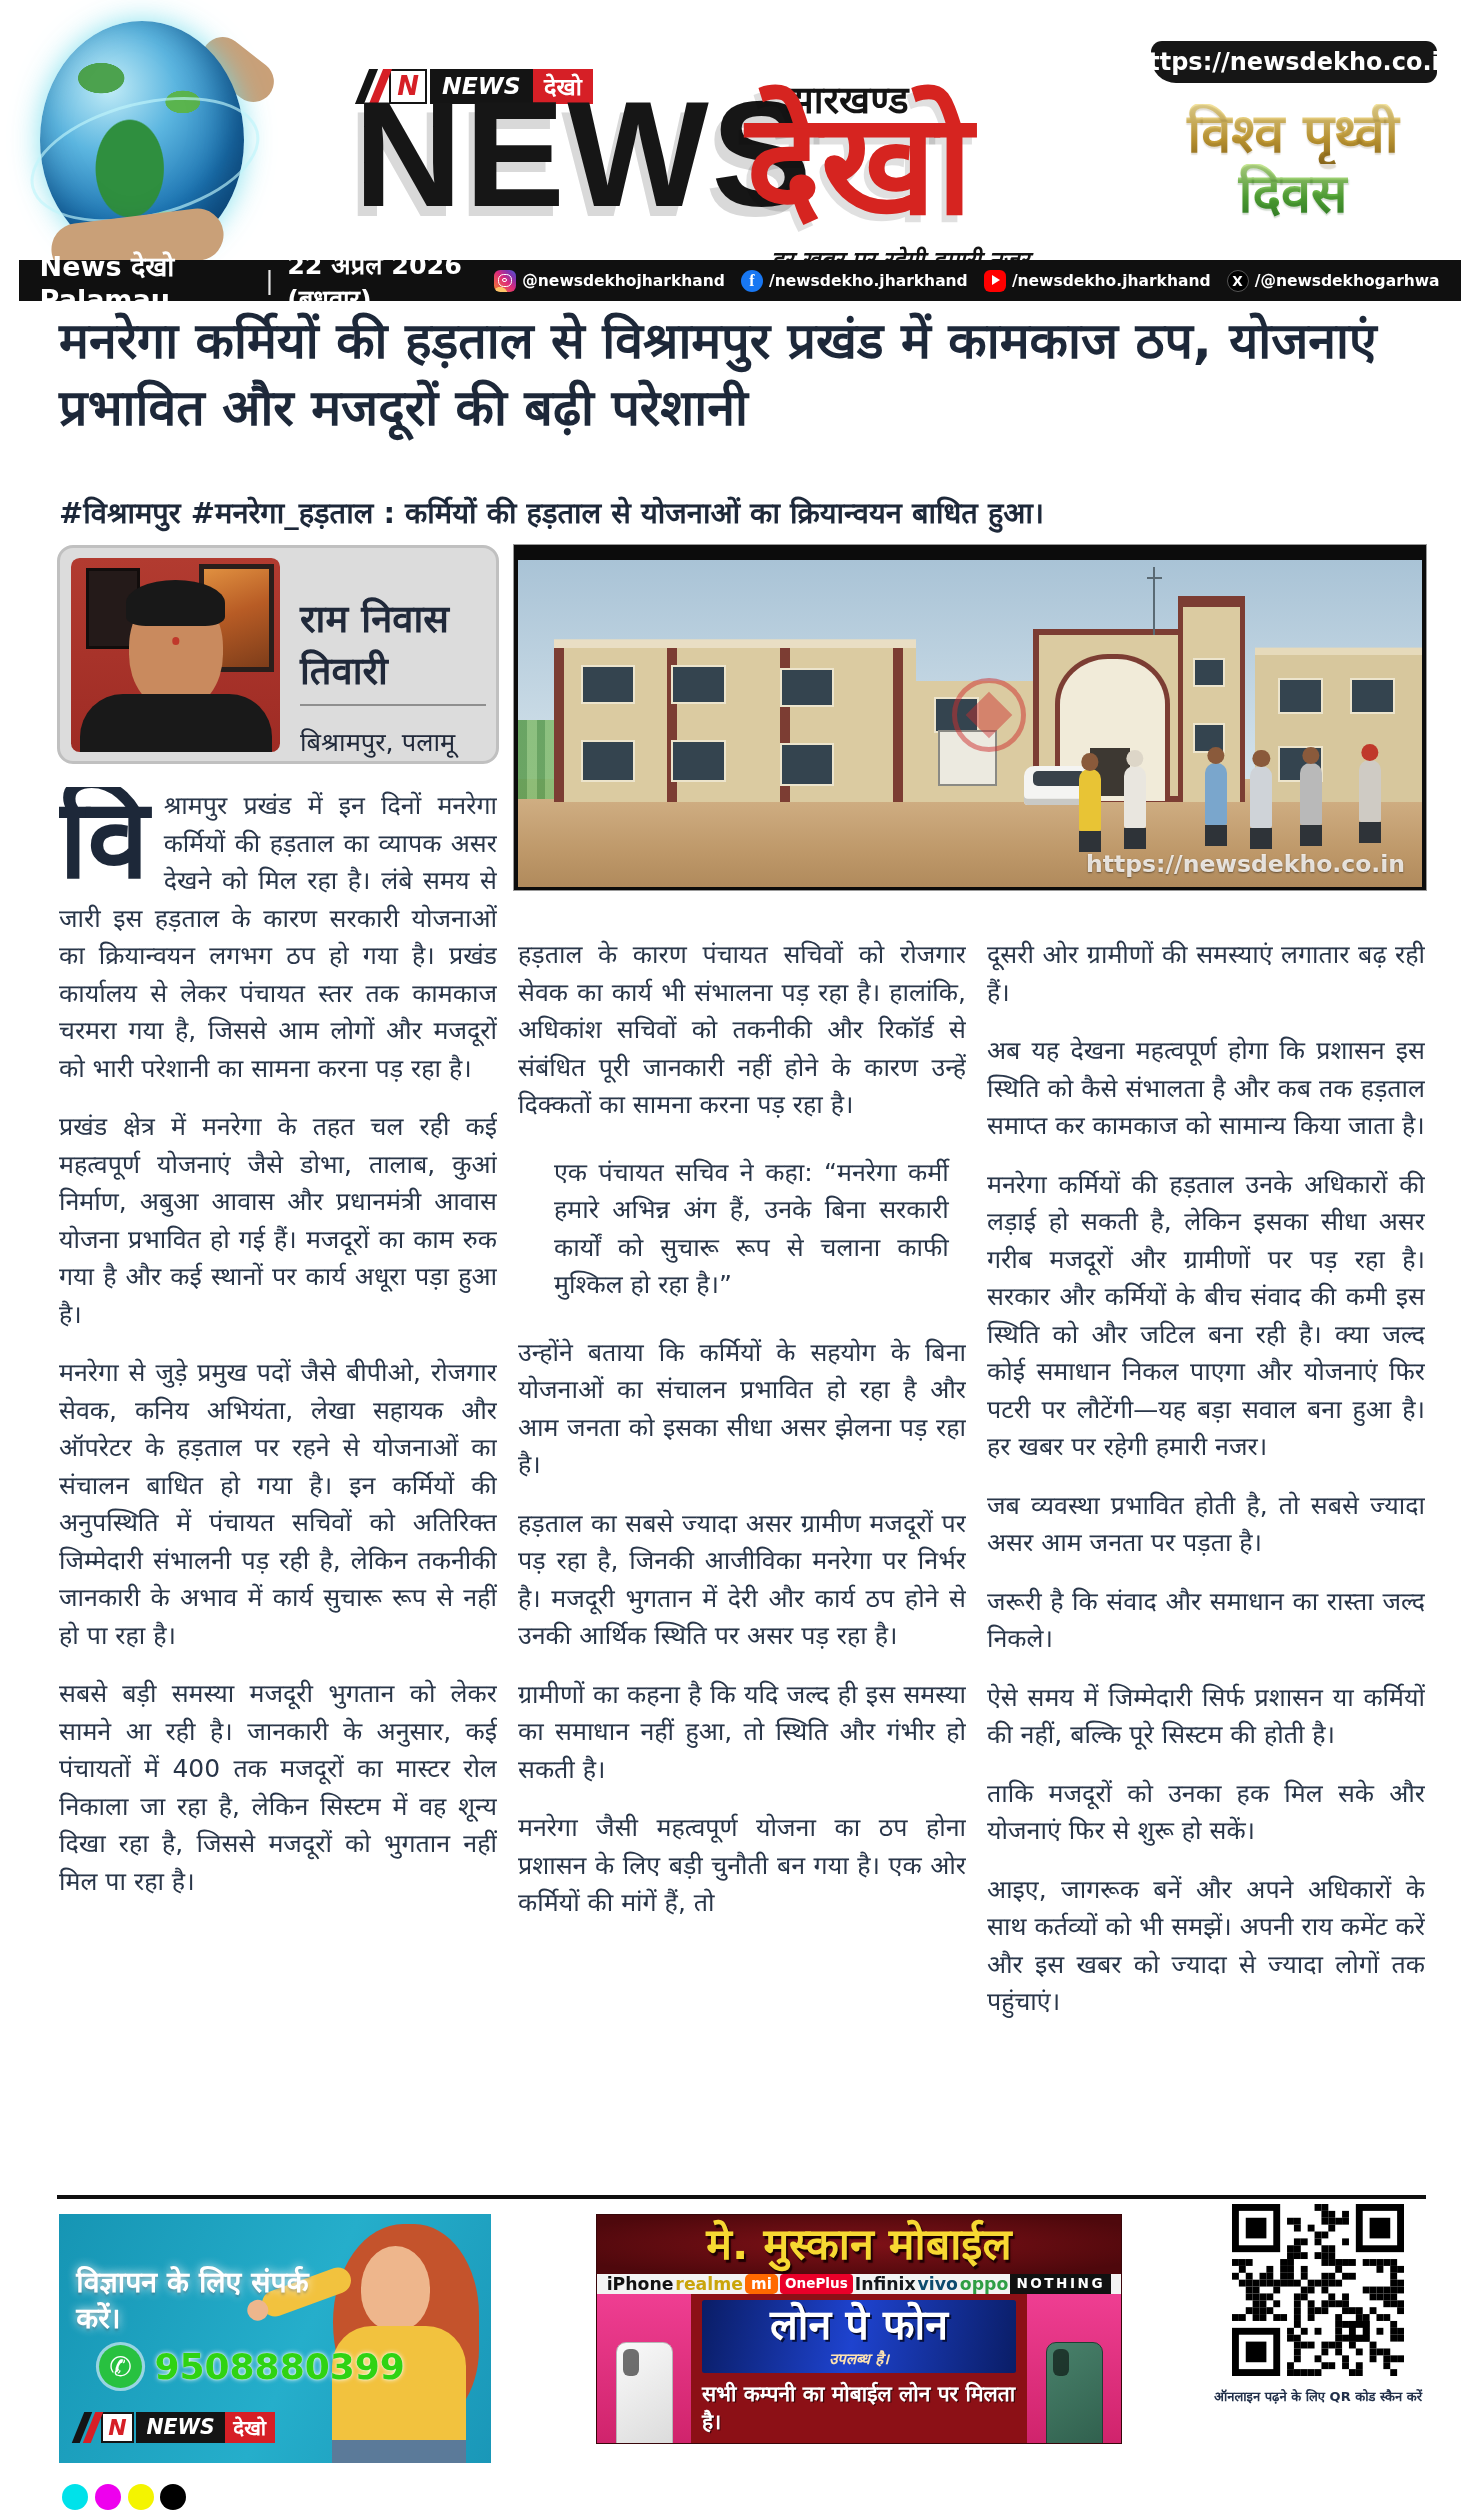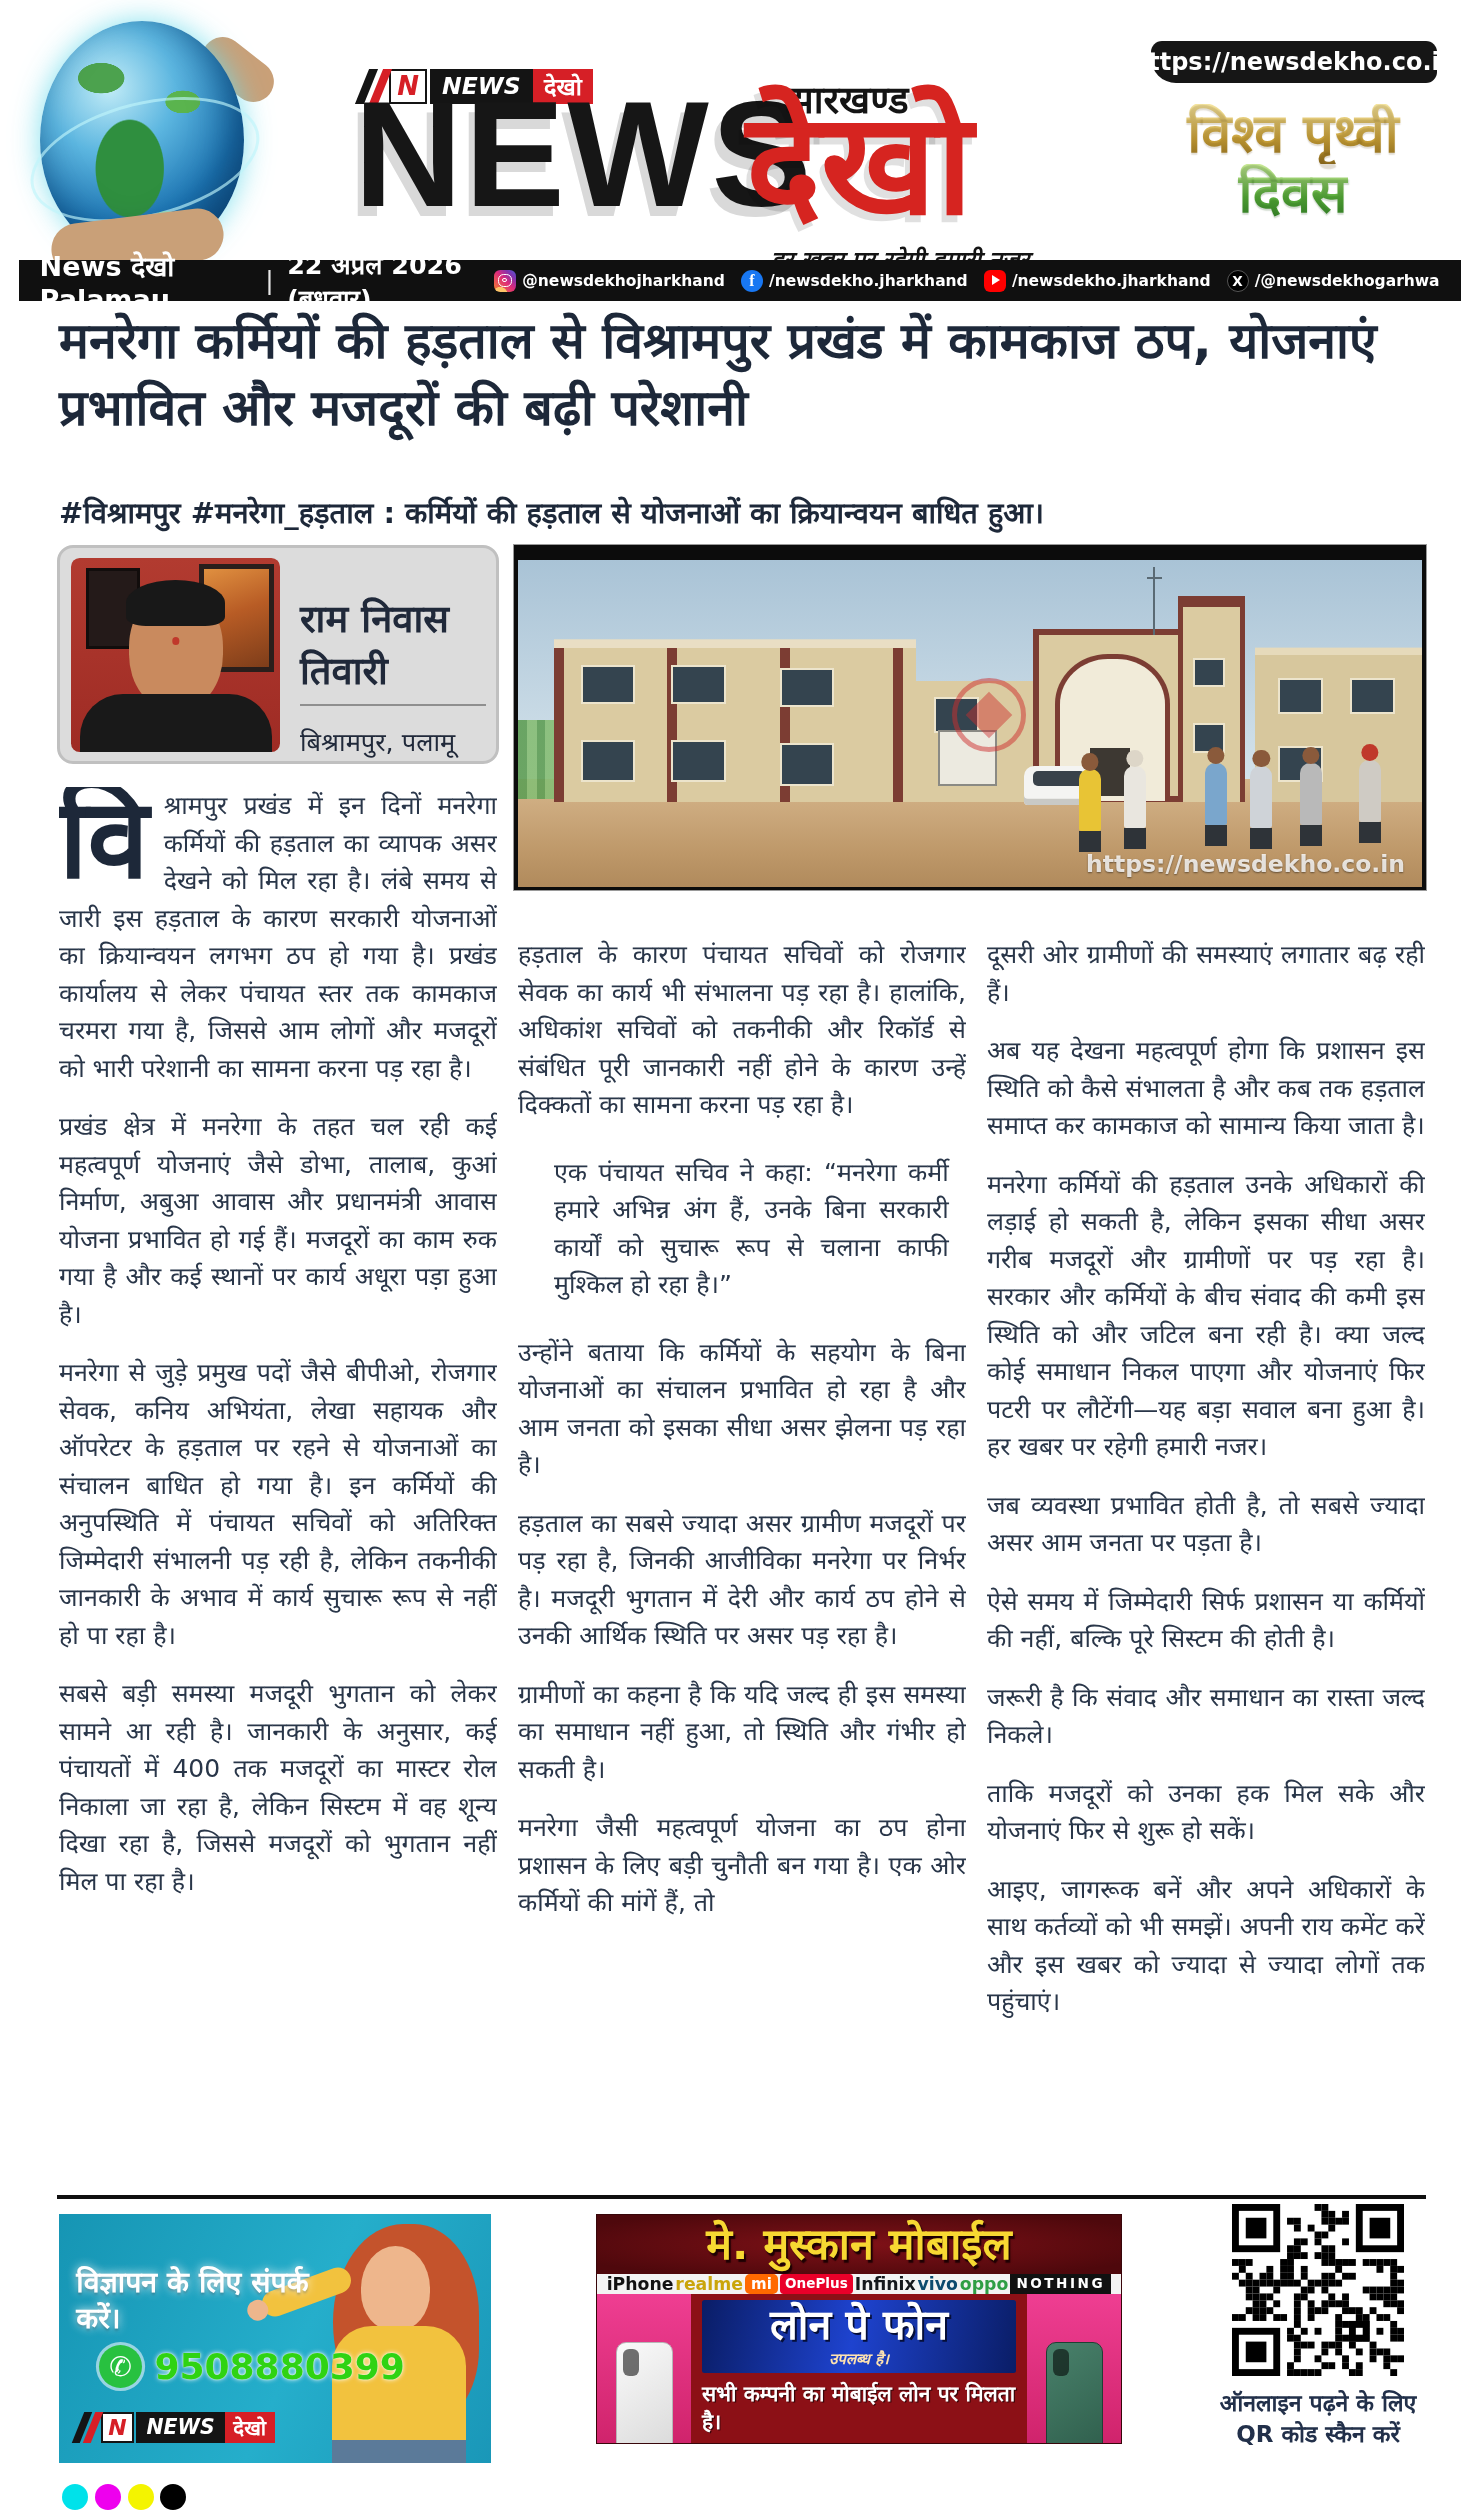--- a/index.html
+++ b/index.html
@@ -211,21 +211,21 @@
   .loan-box { width:100%; background:linear-gradient(100deg,#0a1d66 0%,#1e43cf 48%,#0a1d66 100%);
     text-align:center; padding:3.7px 5px 5px; border-radius:2.5px; }
   .loan-main { font-size:41px; font-weight:800; color:#fff; line-height:1.05; text-shadow:1.9px 1.9px 0 #050e38; }
   .loan-sub { font-size:15px; font-weight:700; color:#ffe3b0; margin-top:1.2px;font-style:italic; }
   .m-strip { margin-top:6.2px; font-size:21px; font-weight:800; color:#fff; text-shadow:1.2px 1.2px 0 #3a060a; }
   .m-prop { margin-top:5px; display:flex; gap:35px; font-size:23px; font-weight:800; color:#2741d6;
     text-shadow:-1.2px -1.2px 0 #fff,1.2px -1.2px 0 #fff,-1.2px 1.2px 0 #fff,1.2px 1.2px 0 #fff,0 1.9px 0 rgba(255,255,255,.9); }
 
   .qr-wrap { position:absolute; left:1208px; top:2204px; width:220px; text-align:center; }
   .qr { width:172px; height:172px; margin:0 auto; background:#fff; }
-  .qr-caption { margin-top:12.4px; font-size:23px; font-weight:600; color:#22304a; line-height:1.32; }
+  .qr-caption { margin-top:12.4px; font-size:13px; font-weight:600; color:#22304a; line-height:1.32; }
 
   .cmyk { position:absolute; left:62px; top:2484px; display:flex; gap:6.8px; }
   .dot { width:26px; height:26px; border-radius:50%; }
   .dot-c { background:#00e2ea; } .dot-m { background:#ee00ee; } .dot-y { background:#f4f400; } .dot-k { background:#000; }
 </style>
 </head>
 <body>
 
 <div class="page">
 
@@ -345,22 +345,22 @@
     <p class="para">हड़ताल का सबसे ज्यादा असर ग्रामीण मजदूरों पर पड़ रहा है, जिनकी आजीविका मनरेगा पर निर्भर है। मजदूरी भुगतान में देरी और कार्य ठप होने से उनकी आर्थिक स्थिति पर असर पड़ रहा है।</p>
     <p class="para">ग्रामीणों का कहना है कि यदि जल्द ही इस समस्या का समाधान नहीं हुआ, तो स्थिति और गंभीर हो सकती है।</p>
     <p class="para">मनरेगा जैसी महत्वपूर्ण योजना का ठप होना प्रशासन के लिए बड़ी चुनौती बन गया है। एक ओर कर्मियों की मांगें हैं, तो</p>
   </div>
 
   <div class="col" id="col3">
     <p class="para">दूसरी ओर ग्रामीणों की समस्याएं लगातार बढ़ रही हैं।</p>
     <p class="para">अब यह देखना महत्वपूर्ण होगा कि प्रशासन इस स्थिति को कैसे संभालता है और कब तक हड़ताल समाप्त कर कामकाज को सामान्य किया जाता है।</p>
     <p class="para">मनरेगा कर्मियों की हड़ताल उनके अधिकारों की लड़ाई हो सकती है, लेकिन इसका सीधा असर गरीब मजदूरों और ग्रामीणों पर पड़ रहा है। सरकार और कर्मियों के बीच संवाद की कमी इस स्थिति को और जटिल बना रही है। क्या जल्द कोई समाधान निकल पाएगा और योजनाएं फिर पटरी पर लौटेंगी—यह बड़ा सवाल बना हुआ है। हर खबर पर रहेगी हमारी नजर।</p>
     <p class="para">जब व्यवस्था प्रभावित होती है, तो सबसे ज्यादा असर आम जनता पर पड़ता है।</p>
+    <p class="para">जरूरी है कि संवाद और समाधान का रास्ता जल्द निकले।</p>
     <p class="para">ऐसे समय में जिम्मेदारी सिर्फ प्रशासन या कर्मियों की नहीं, बल्कि पूरे सिस्टम की होती है।</p>
-    <p class="para">जरूरी है कि संवाद और समाधान का रास्ता जल्द निकले।</p>
     <p class="para">ताकि मजदूरों को उनका हक मिल सके और योजनाएं फिर से शुरू हो सकें।</p>
     <p class="para">आइए, जागरूक बनें और अपने अधिकारों के साथ कर्तव्यों को भी समझें। अपनी राय कमेंट करें और इस खबर को ज्यादा से ज्यादा लोगों तक पहुंचाएं।</p>
   </div>
 
   <div class="footer-rule"></div>
 
   <div class="ad-contact">
     <div class="woman">
       <div class="w-hair"></div>
       <div class="w-face"></div>

